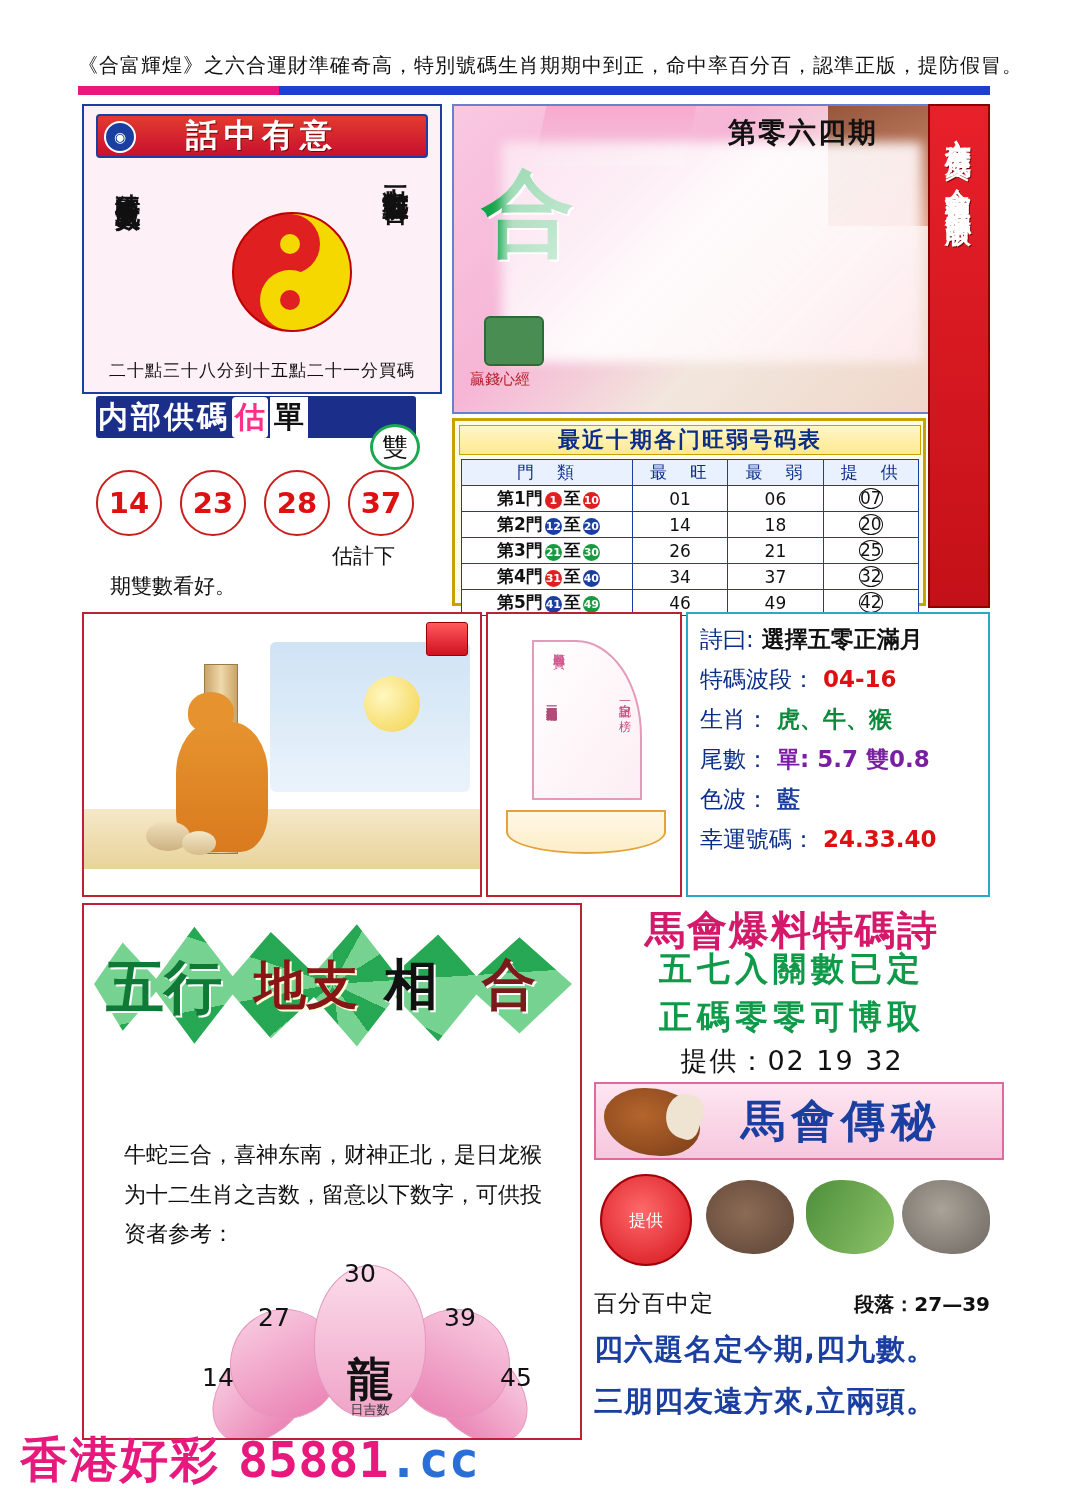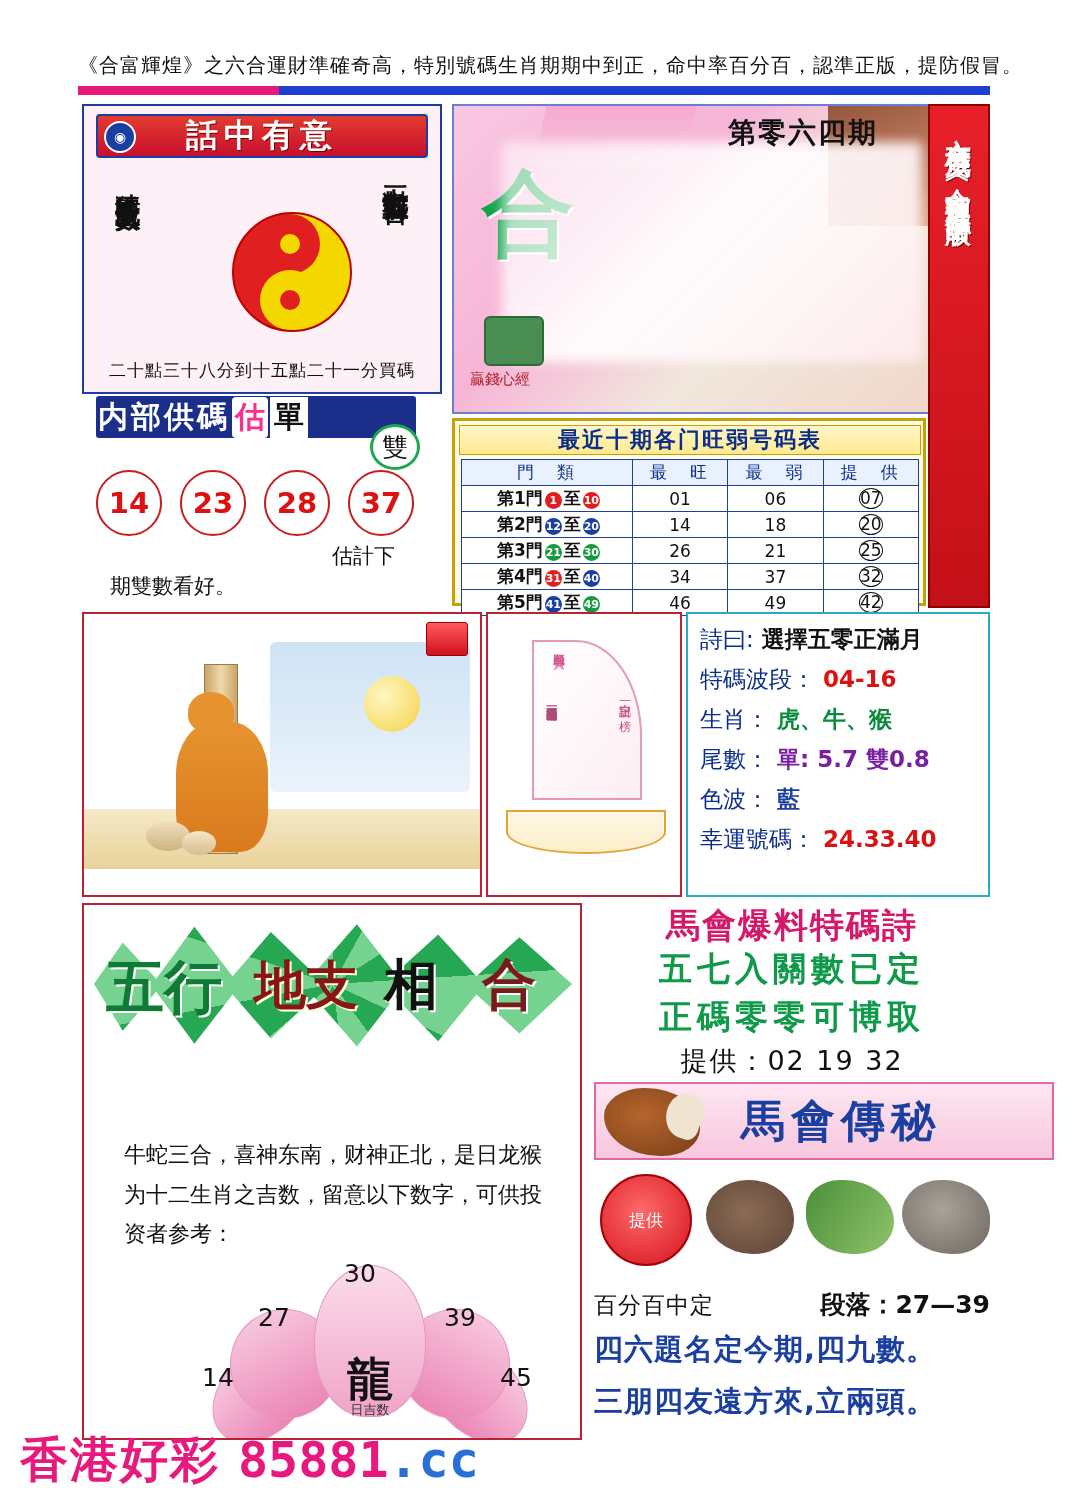--- a/index.html
+++ b/index.html
@@ -322,36 +322,36 @@
     font-size:46px; font-weight:bold; color:#111; font-family:"DejaVu Sans", serif;
   }
   .dragon-sub {
     position:absolute; left:126px; top:136px; width:80px; text-align:center;
     font-size:13px; color:#333; font-family:"DejaVu Sans", serif;
   }
   
   .blockI { position:absolute; left:594px; top:903px; width:396px; height:170px; }
   .i-title {
     position:absolute; left:0; top:0; width:396px; text-align:center;
-    font-size:34px; font-weight:bold; color:#d4186a;
+    font-size:40px; font-weight:bold; color:#d4186a;
     font-family:"DejaVu Sans", serif; letter-spacing:2px;
   }
   .i-line {
     position:absolute; left:0; width:396px; text-align:center; font-size:33px;
     color:#0f9a4a; font-family:"DejaVu Sans", serif; letter-spacing:5px; font-weight:bold;
   }
   .i-line.l1 { top:44px; }
   .i-line.l2 { top:92px; color:#0f9a4a; }
   .i-prov {
     position:absolute; left:0; top:140px; width:396px; text-align:center;
     font-size:27px; color:#111; font-family:"DejaVu Sans", serif; letter-spacing:2px;
   }
   
   .blockJ {
-    position:absolute; left:594px; top:1082px; width:460px; height:78px;
+    position:absolute; left:594px; top:1082px; width:410px; height:78px;
     border:2px solid #e06aa0; background:linear-gradient(to bottom,#fde6f1,#f7c7de);
   }
   .horse {
     position:absolute; left:8px; top:4px; width:96px; height:68px;
     background:radial-gradient(ellipse at 40% 40%, #b5652c, #7a3d18);
     border-radius:42% 58% 40% 60%;
   }
   .horse-mane {
     position:absolute; left:62px; top:6px; width:36px; height:44px;
     background:#efe3d2; border-radius:50% 40% 30% 60%; transform:rotate(18deg);
@@ -378,21 +378,21 @@
          border-radius:40% 60% 45% 55%; }
   .wolf { left:308px; background:radial-gradient(ellipse at 45% 40%, #a9a39a, #6d675f);
          border-radius:46% 54% 42% 58%; }
   
   .l-row {
     position:absolute; left:594px; top:1288px; width:396px;
     display:flex; align-items:baseline; justify-content:space-between;
     font-family:"DejaVu Sans", serif;
   }
   .l-left { font-size:23px; color:#111; letter-spacing:1px; }
-  .l-right { font-size:25px; color:#111; font-weight:bold;margin-left:15px; }
+  .l-right { font-size:20px; color:#111; font-weight:bold;margin-left:15px; }
   .l-right .num { color:#111; }
   .l-line {
     position:absolute; left:594px; width:400px; font-size:29px; color:#1b3fa0;
     font-family:"DejaVu Sans", serif; letter-spacing:1px; font-weight:bold;
   }
   .l-line.a { top:1330px; }
   .l-line.b { top:1382px; }
   
   .wm {
     position:absolute; left:20px; top:1430px; width:700px; height:60px;

